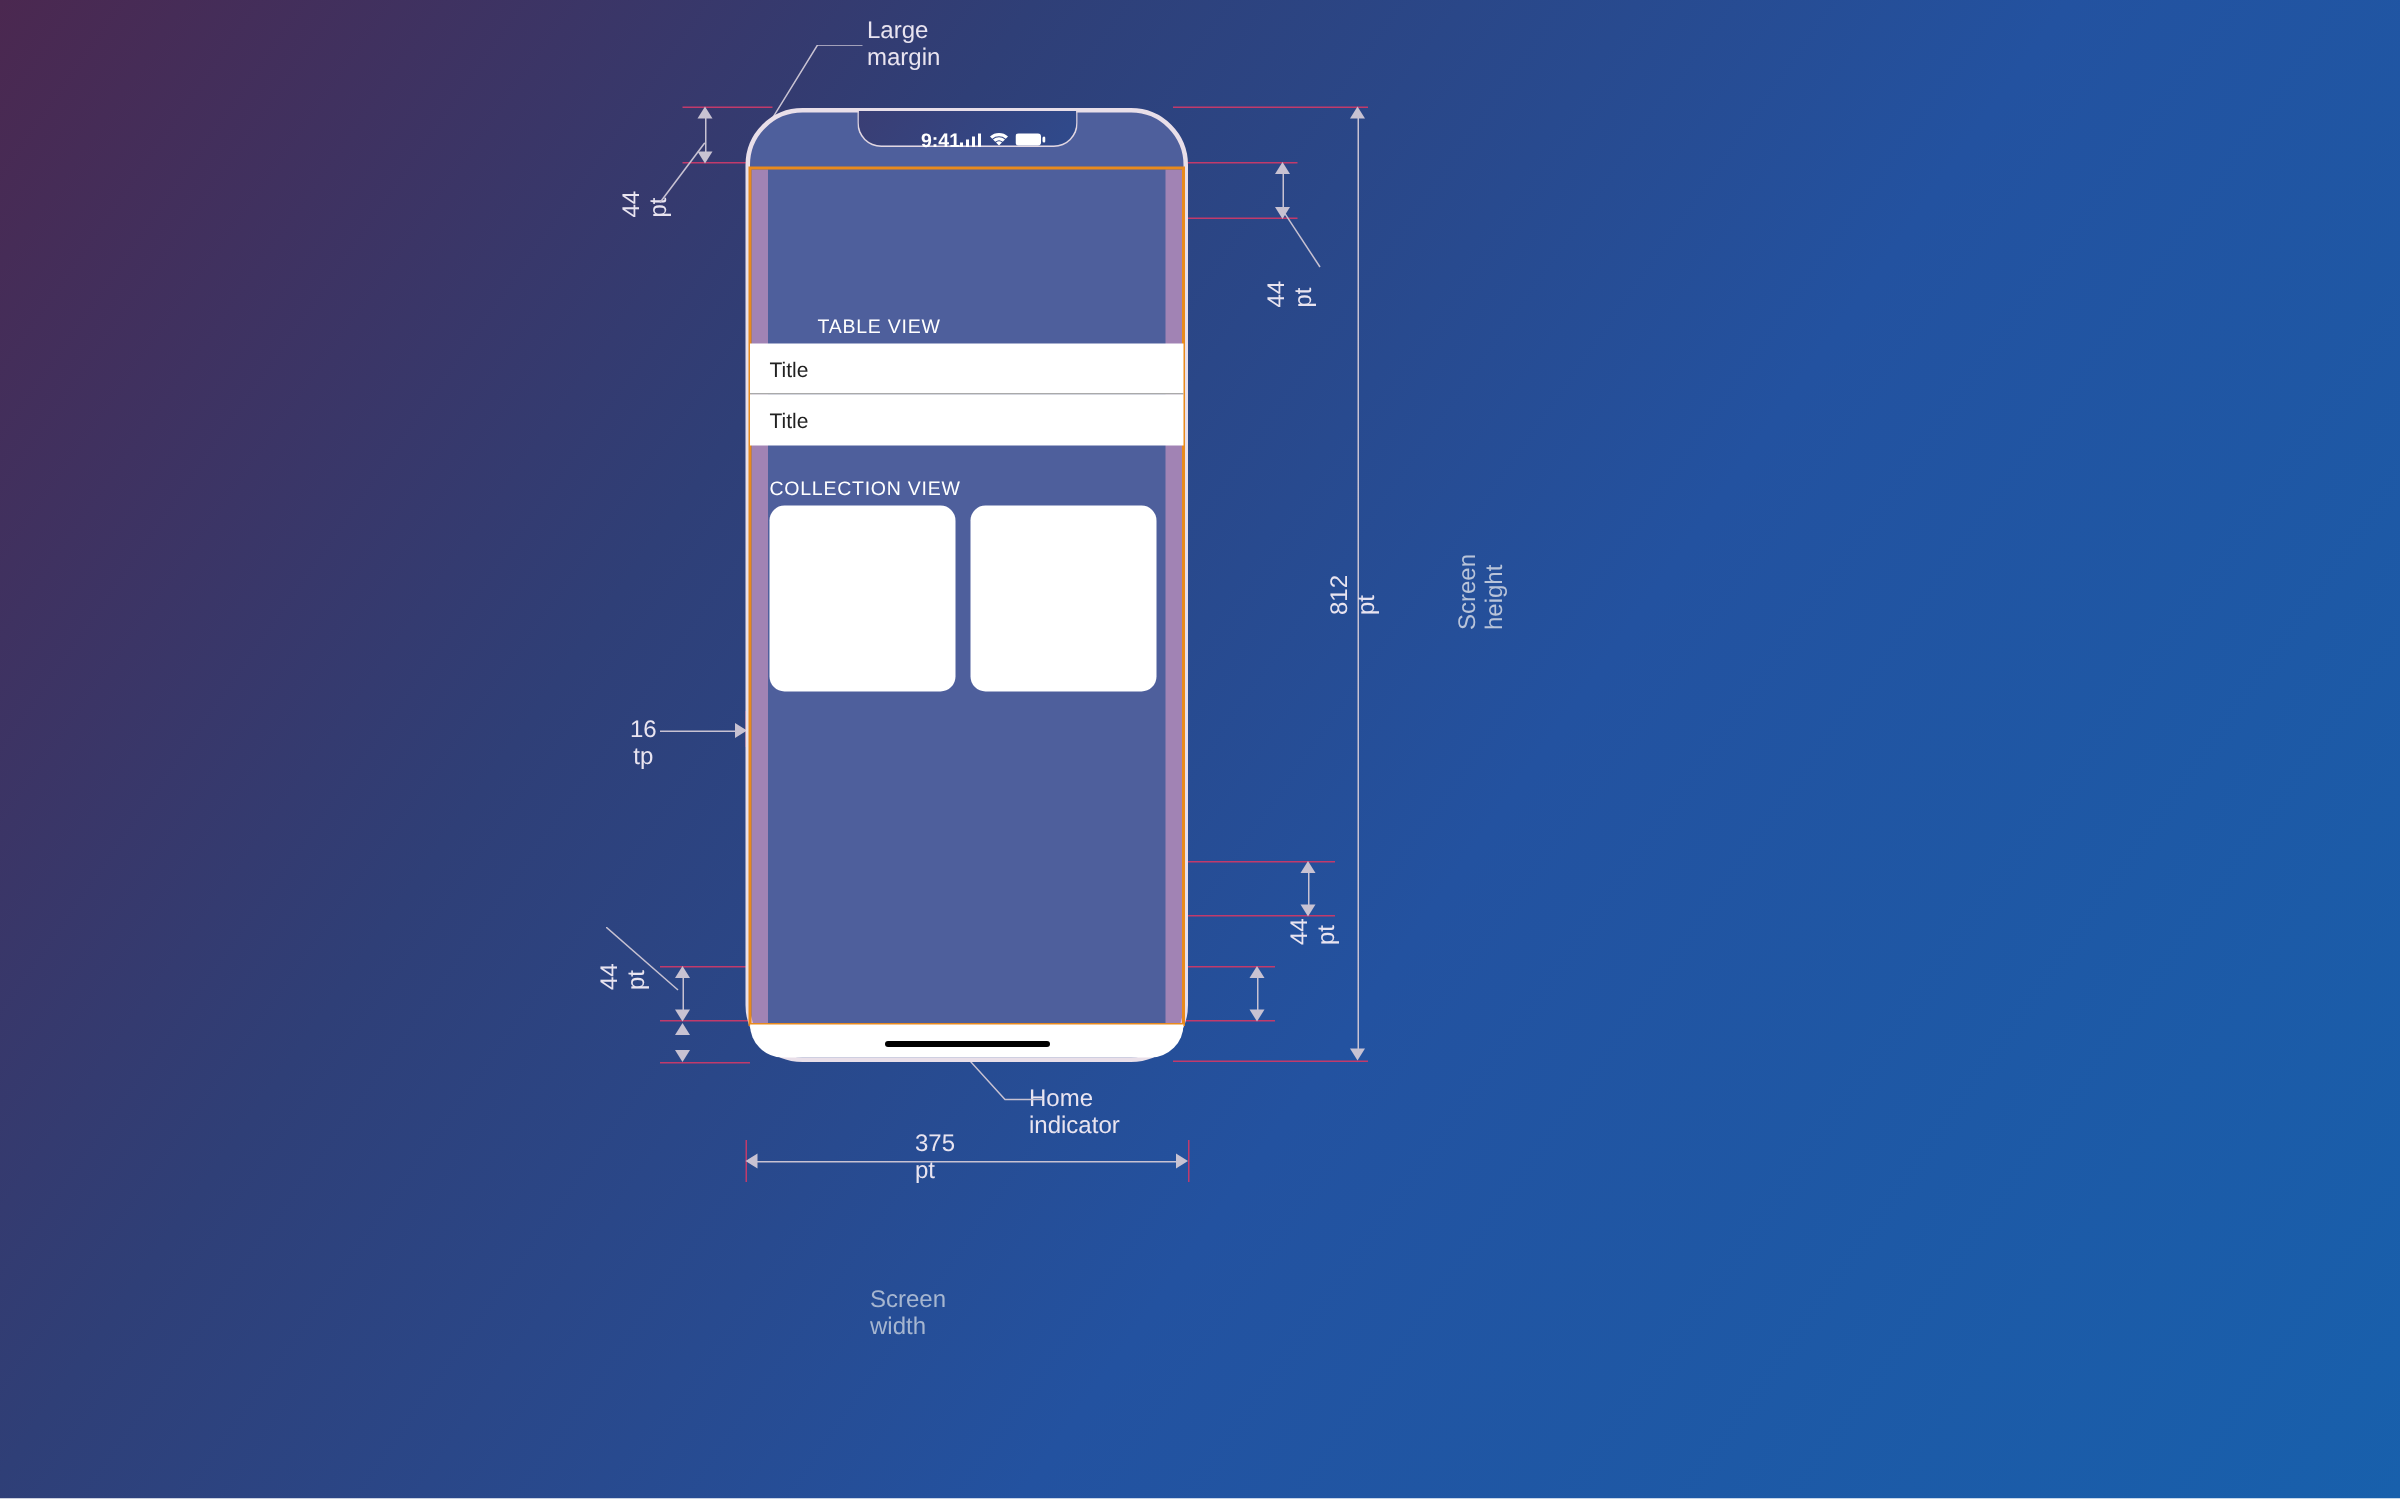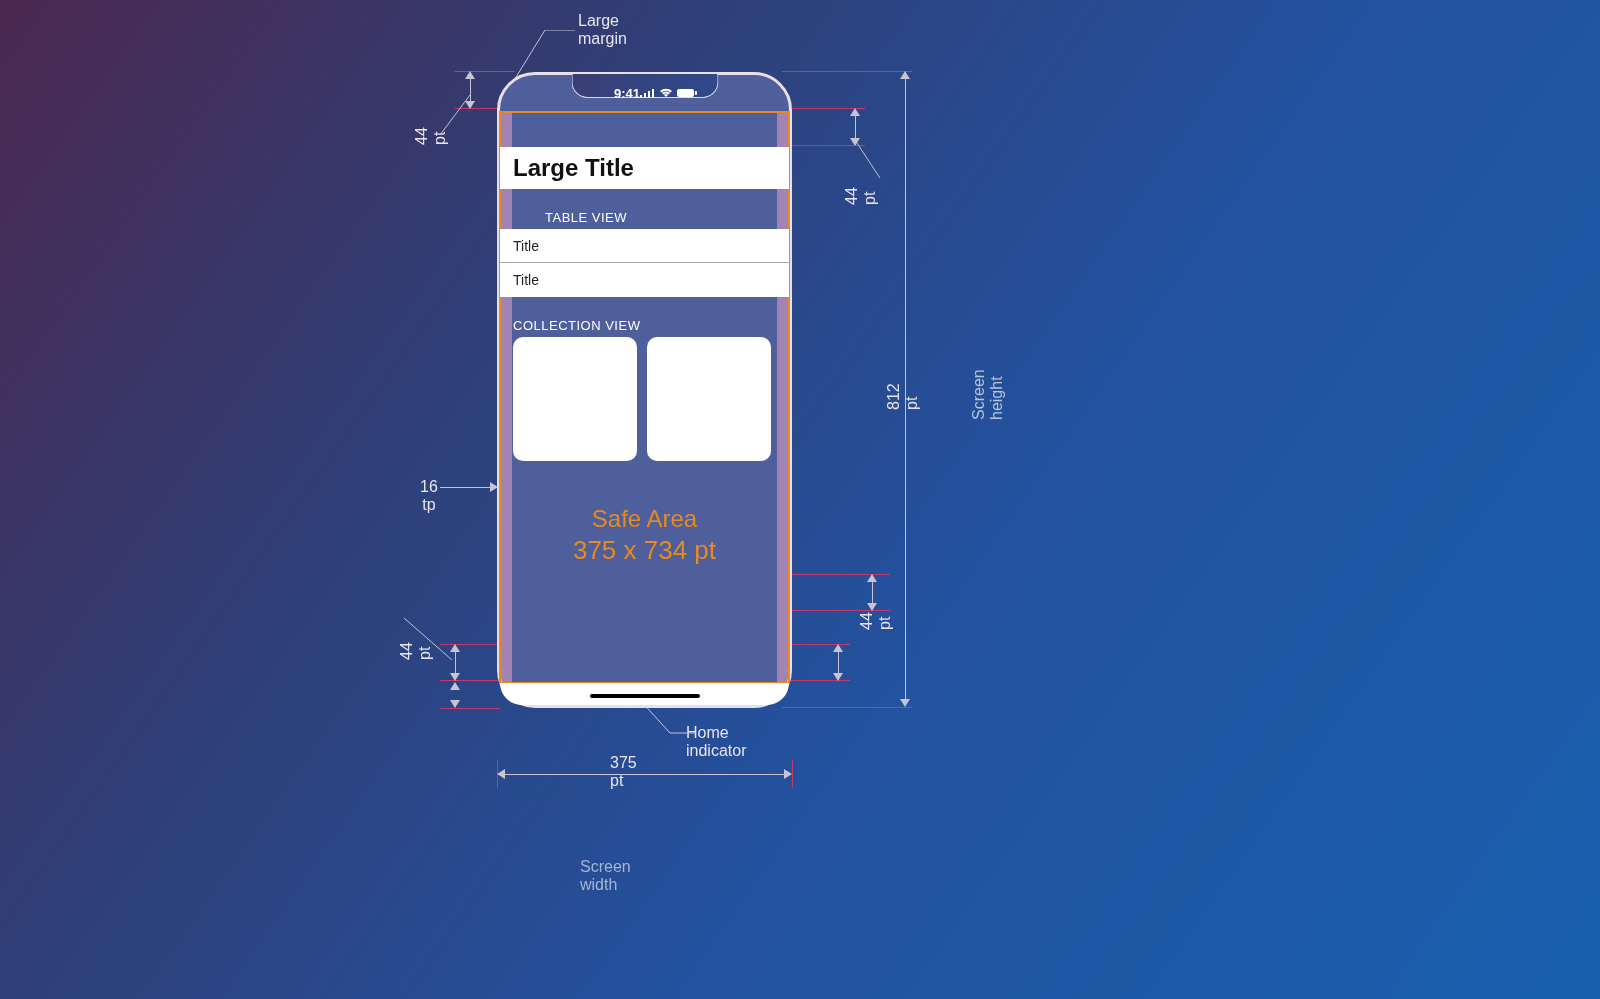--- a/index.html
+++ b/index.html
@@ -342,40 +342,33 @@
               <rect x="0" y="1" width="17" height="8" rx="2" fill="#fff"></rect>
               <rect x="18" y="3" width="2" height="4" rx="1" fill="#fff"></rect>
             </svg>
         </span>
       </div>
 
       <div class="side-margin-left"></div>
       <div class="side-margin-right"></div>
       <div class="safearea-border"></div>
 
-      <div class="largetitle">
-        <span>Large Title</span>
-      </div>
 
       <div class="section-header tableview-header">TABLE VIEW</div>
       <div class="cell1">
         <span>Title</span>
       </div>
       <div class="cell2">
         <span>Title</span>
       </div>
 
       <div class="section-header collection-header">COLLECTION VIEW</div>
       <div class="coll-item coll1"></div>
       <div class="coll-item coll2"></div>
 
-      <div class="safe-text">
-        <div class="l1">Safe Area</div>
-        <div class="l2">375 x 734 pt</div>
-      </div>
 
 
       <div class="home-ind-area">
         <div class="home-indicator"></div>
       </div>
     </div>
 
   </div>
 </div>
 

